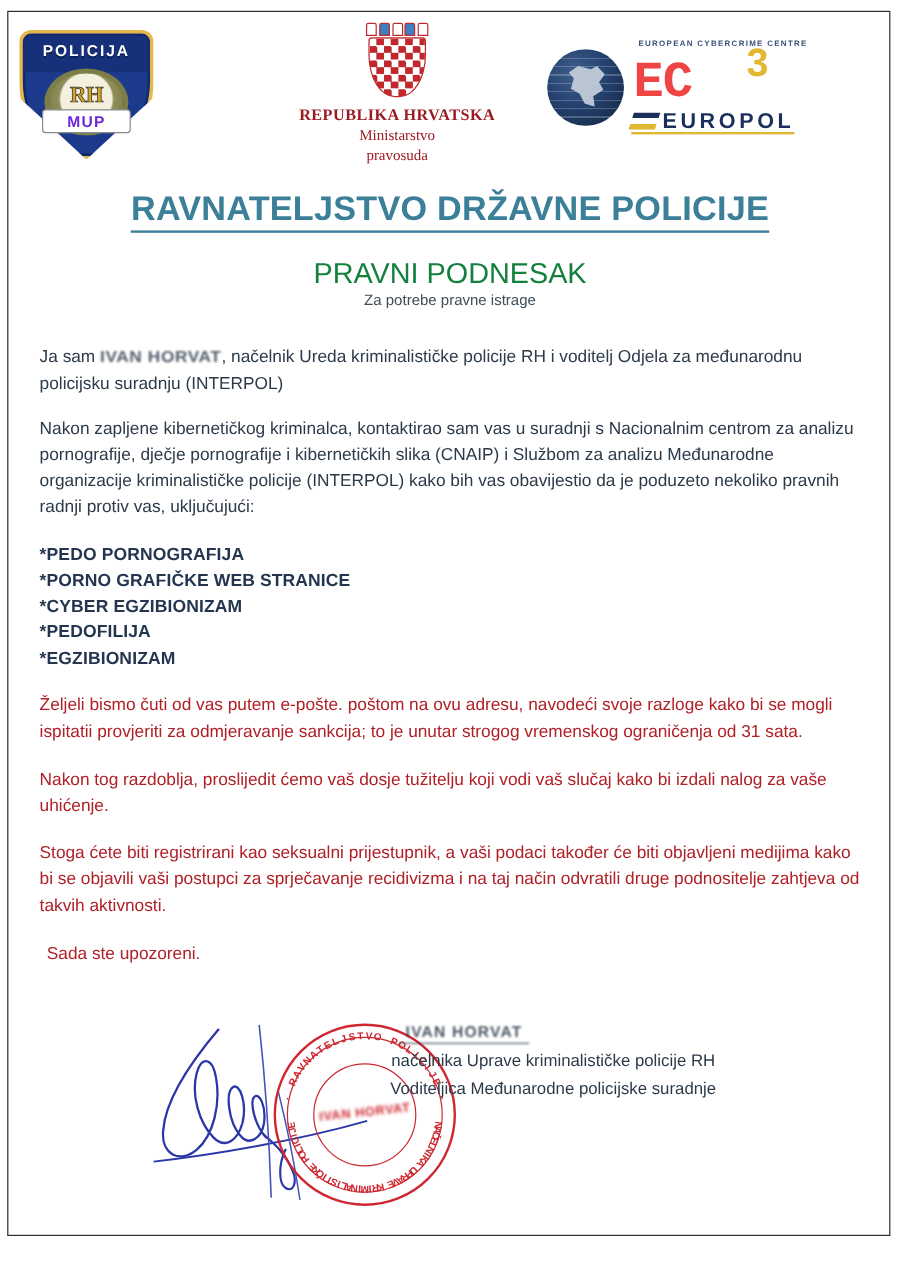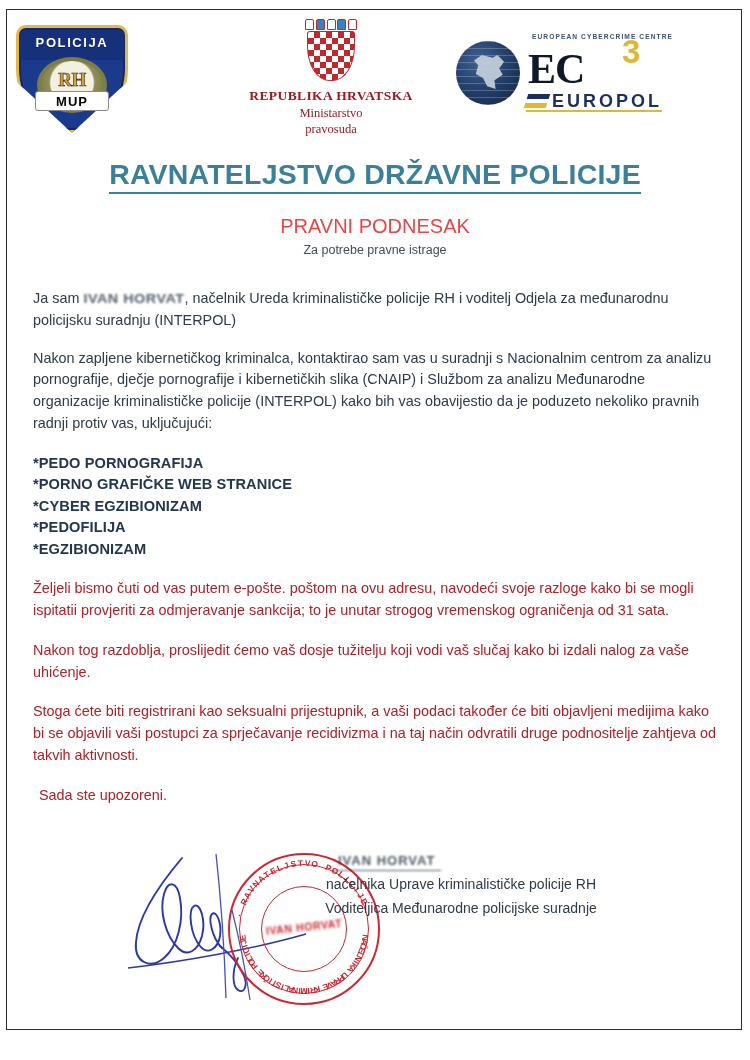--- a/index.html
+++ b/index.html
@@ -92,21 +92,21 @@
     position: absolute;
     left: 50%; top: 66px;
     transform: translateX(-50%);
     width: 74px; height: 20px;
     background: #ffffff;
     border: 1.5px solid #8a8a8a;
     border-radius: 3px;
     display: flex; align-items: center; justify-content: center;
   }
   .badge-mup {
-    color: #000000;
+    color: #6d28d9;
     font-size: 13px; font-weight: bold;
     letter-spacing: 1px;
   }
 
   
   .coa-wrap {
     width: 240px;
     padding-top: 8px;
     text-align: center;
   }
@@ -189,23 +189,23 @@
     width: 30px; height: 34px;
     background: #c6cfdb;
     clip-path: polygon(26% 0%, 62% 8%, 78% 0%, 100% 20%, 84% 40%, 96% 58%, 68% 74%, 72% 100%, 44% 92%, 30% 68%, 6% 56%, 14% 30%, 0% 16%);
     opacity: 0.92;
   }
   .ec3-ec {
     position: absolute;
     left: 74px; top: 34px;
     font-size: 42px;
     font-weight: bold;
-    color: #0f172a;
+    color: #ef4444;
     letter-spacing: -1px;
-    font-family: Liberation Serif, serif;
+    font-family: Liberation Mono, monospace;
   }
   .ec3-three {
     position: absolute;
     left: 168px; top: 22px;
     font-size: 33px;
     font-weight: bold;
     color: #e0b832;
     font-family: "Liberation Sans", sans-serif;
   }
   .ec3-europol {
@@ -242,22 +242,22 @@
     letter-spacing: 0.2px;
   }
   .title-main span {
     border-bottom: 2.5px solid #3b7f99;
     padding-bottom: 2px;
   }
   .title-sub {
     position: absolute;
     left: 0; right: 0; top: 215px;
     text-align: center;
-    color: #ef4444;
-    font-size: 20px;
+    color: #15803d;
+    font-size: 24px;
     font-weight: normal;
   }
   .title-sub2 {
     position: absolute;
     left: 0; right: 0; top: 243px;
     text-align: center;
     color: #3f4d58;
     font-size: 12.5px;
   }
 

